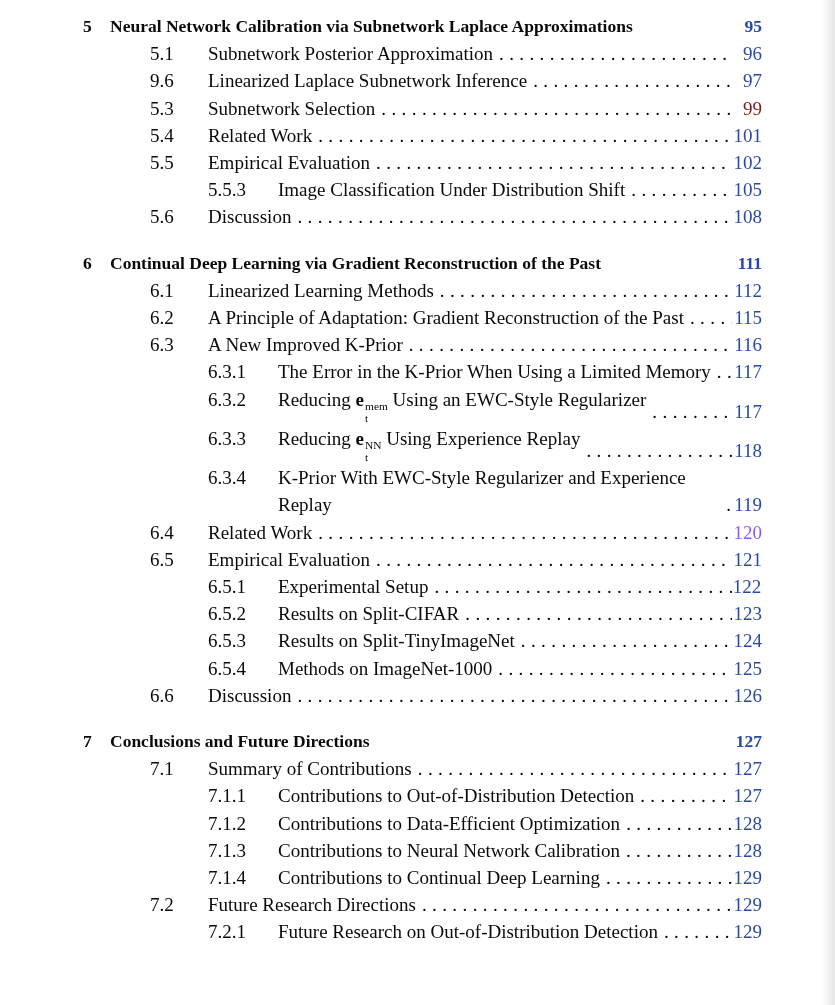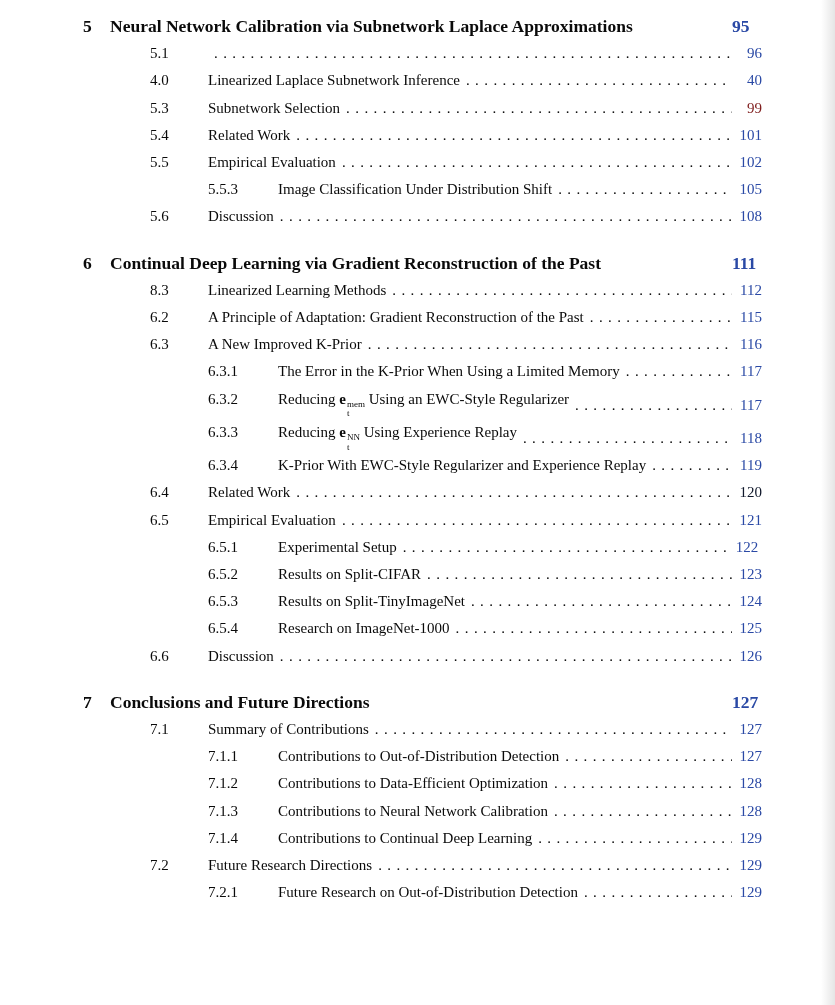--- a/index.html
+++ b/index.html
@@ -27,26 +27,26 @@
     display: flex;
     align-items: baseline;
     font-weight: bold;
     font-size: 17.5px;
     line-height: 27.2px;
     margin-top: 19px;
   }
   .toc-chapter-row.first { margin-top: 0; }
   .chapter-num { flex: none; width: 27px; }
   .chapter-title { flex: 1 1 auto; }
-  .chapter-page { flex: none; min-width: 30px; }
+  .chapter-page { flex: none; min-width: 30px; text-align: right; }
 
   .entry-row {
     display: flex;
     align-items: flex-end;
-    font-size: 15px;
+    font-size: 19px;
     line-height: 27.2px;
   }
   .entry-num { flex: none; align-self: flex-start; }
   .entry-row.level-1 .entry-num { margin-left: 67px; width: 58px; }
   .entry-row.level-2 .entry-num { margin-left: 125px; width: 70px; }
   .entry-title { flex: 0 1 auto; }
   .dots {
     flex: 1 1 12px;
     min-width: 10px;
     overflow: hidden;
@@ -79,28 +79,29 @@
 
 <div class="page">
   <div id="toc-root">
       <div class="toc-chapter-row first">
         <span class="chapter-num">5</span>
         <span class="chapter-title">Neural Network Calibration via Subnetwork Laplace Approximations</span>
         <span class="chapter-page page-link" style="color: rgb(42, 73, 165);">95</span>
       </div>
       <div class="entry-row level-1">
         <span class="entry-num">5.1</span>
+        <span class="entry-title">Subnetwork Posterior Approximation</span>
         <span class="dots"></span>
         <span class="entry-page page-link" style="color: rgb(42, 73, 165);">96</span>
       </div>
       <div class="entry-row level-1">
-        <span class="entry-num">4.0</span>
+        <span class="entry-num">9.6</span>
         <span class="entry-title">Linearized Laplace Subnetwork Inference</span>
         <span class="dots"></span>
-        <span class="entry-page page-link" style="color: rgb(42, 73, 165);">40</span>
+        <span class="entry-page page-link" style="color: rgb(42, 73, 165);">97</span>
       </div>
       <div class="entry-row level-1">
         <span class="entry-num">5.3</span>
         <span class="entry-title">Subnetwork Selection</span>
         <span class="dots"></span>
         <span class="entry-page page-link" style="color: #7f1d1d;">99</span>
       </div>
       <div class="entry-row level-1">
         <span class="entry-num">5.4</span>
         <span class="entry-title">Related Work</span>
@@ -124,21 +125,21 @@
         <span class="entry-title">Discussion</span>
         <span class="dots"></span>
         <span class="entry-page page-link" style="color: rgb(42, 73, 165);">108</span>
       </div>
       <div class="toc-chapter-row">
         <span class="chapter-num">6</span>
         <span class="chapter-title">Continual Deep Learning via Gradient Reconstruction of the Past</span>
         <span class="chapter-page page-link" style="color: rgb(42, 73, 165);">111</span>
       </div>
       <div class="entry-row level-1">
-        <span class="entry-num">8.3</span>
+        <span class="entry-num">6.1</span>
         <span class="entry-title">Linearized Learning Methods</span>
         <span class="dots"></span>
         <span class="entry-page page-link" style="color: rgb(42, 73, 165);">112</span>
       </div>
       <div class="entry-row level-1">
         <span class="entry-num">6.2</span>
         <span class="entry-title">A Principle of Adaptation: Gradient Reconstruction of the Past</span>
         <span class="dots"></span>
         <span class="entry-page page-link" style="color: rgb(42, 73, 165);">115</span>
       </div>
@@ -175,21 +176,21 @@
       <div class="entry-row level-2">
         <span class="entry-num">6.3.4</span>
         <span class="entry-title">K-Prior With EWC-Style Regularizer and Experience Replay</span>
         <span class="dots"></span>
         <span class="entry-page page-link" style="color: rgb(42, 73, 165);">119</span>
       </div>
       <div class="entry-row level-1">
         <span class="entry-num">6.4</span>
         <span class="entry-title">Related Work</span>
         <span class="dots"></span>
-        <span class="entry-page page-link" style="color: #0f172a;">120</span>
+        <span class="entry-page page-link" style="color: #8b5cf6;">120</span>
       </div>
       <div class="entry-row level-1">
         <span class="entry-num">6.5</span>
         <span class="entry-title">Empirical Evaluation</span>
         <span class="dots"></span>
         <span class="entry-page page-link" style="color: rgb(42, 73, 165); font-family: Liberation Serif, serif;">121</span>
       </div>
       <div class="entry-row level-2">
         <span class="entry-num">6.5.1</span>
         <span class="entry-title">Experimental Setup</span>
@@ -203,21 +204,21 @@
         <span class="entry-page page-link" style="color: rgb(42, 73, 165);">123</span>
       </div>
       <div class="entry-row level-2">
         <span class="entry-num">6.5.3</span>
         <span class="entry-title">Results on Split-TinyImageNet</span>
         <span class="dots"></span>
         <span class="entry-page page-link" style="color: rgb(42, 73, 165);">124</span>
       </div>
       <div class="entry-row level-2">
         <span class="entry-num">6.5.4</span>
-        <span class="entry-title">Research on ImageNet-1000</span>
+        <span class="entry-title">Methods on ImageNet-1000</span>
         <span class="dots"></span>
         <span class="entry-page page-link" style="color: rgb(42, 73, 165);">125</span>
       </div>
       <div class="entry-row level-1">
         <span class="entry-num">6.6</span>
         <span class="entry-title">Discussion</span>
         <span class="dots"></span>
         <span class="entry-page page-link" style="color: rgb(42, 73, 165);">126</span>
       </div>
       <div class="toc-chapter-row">

